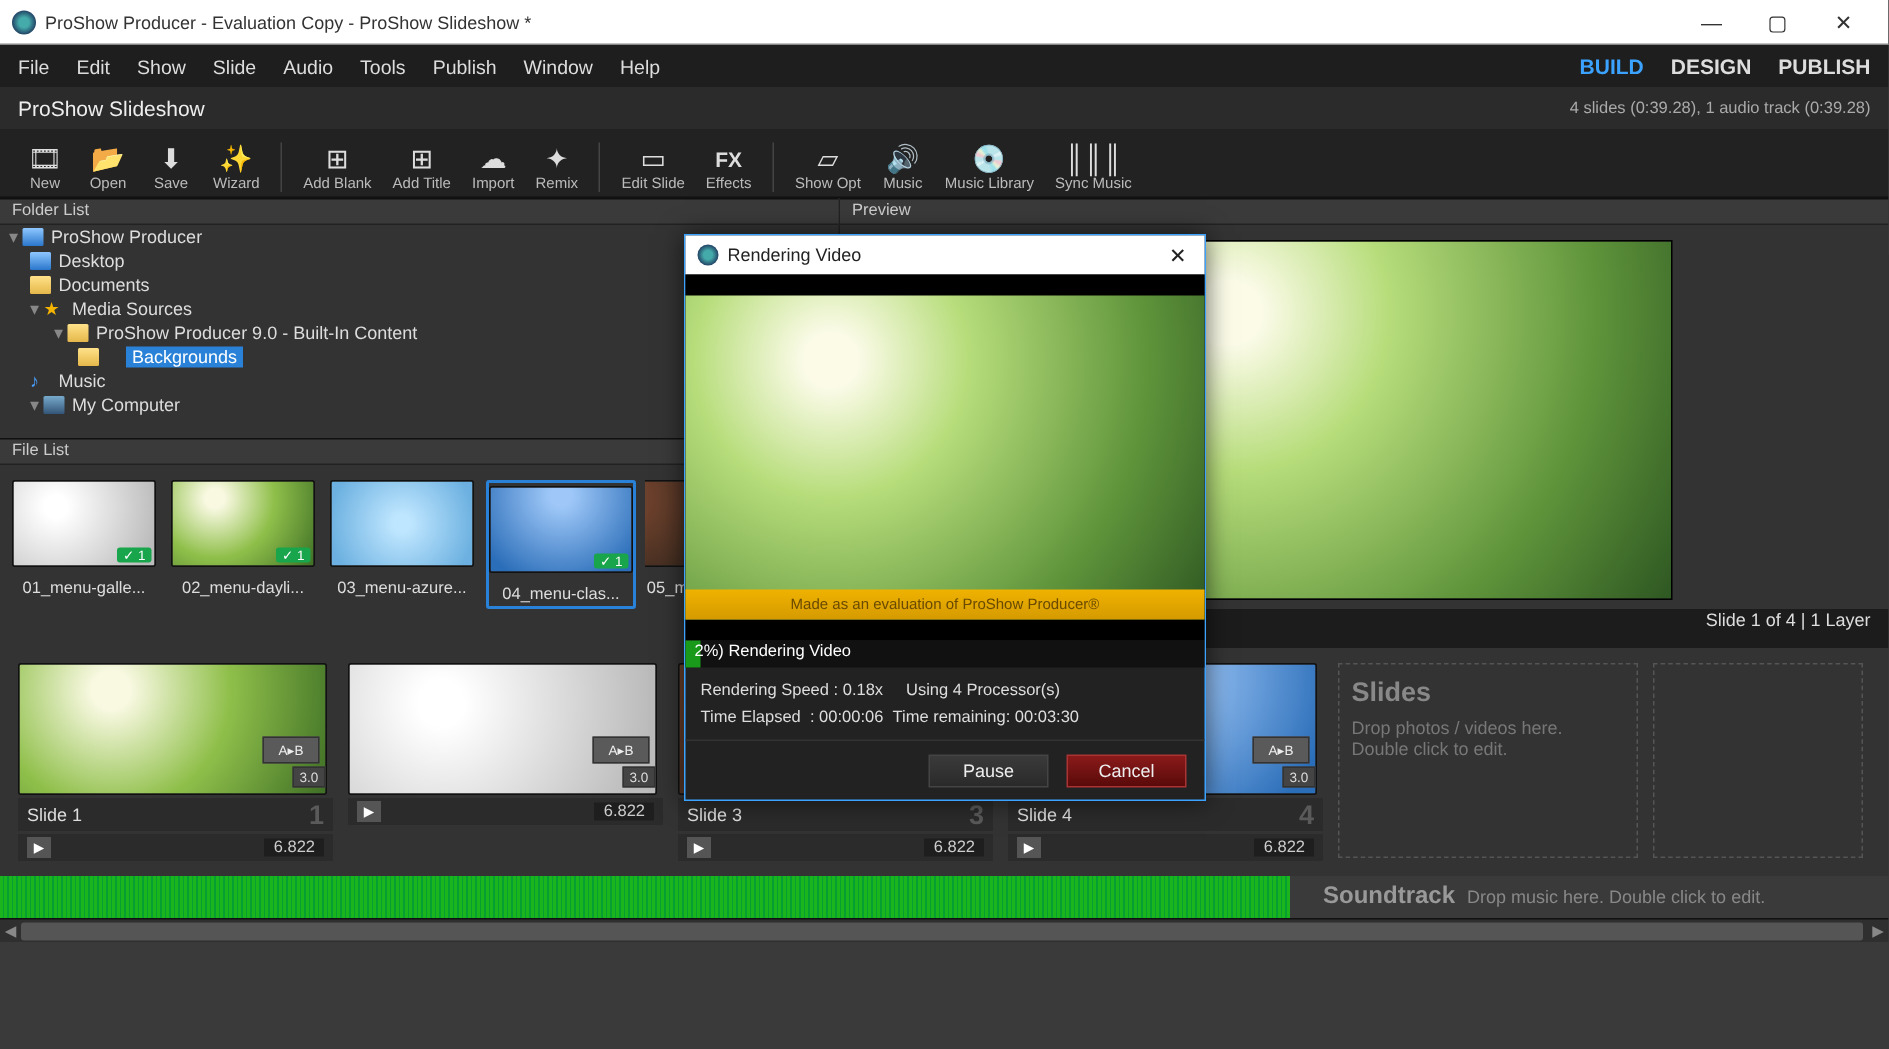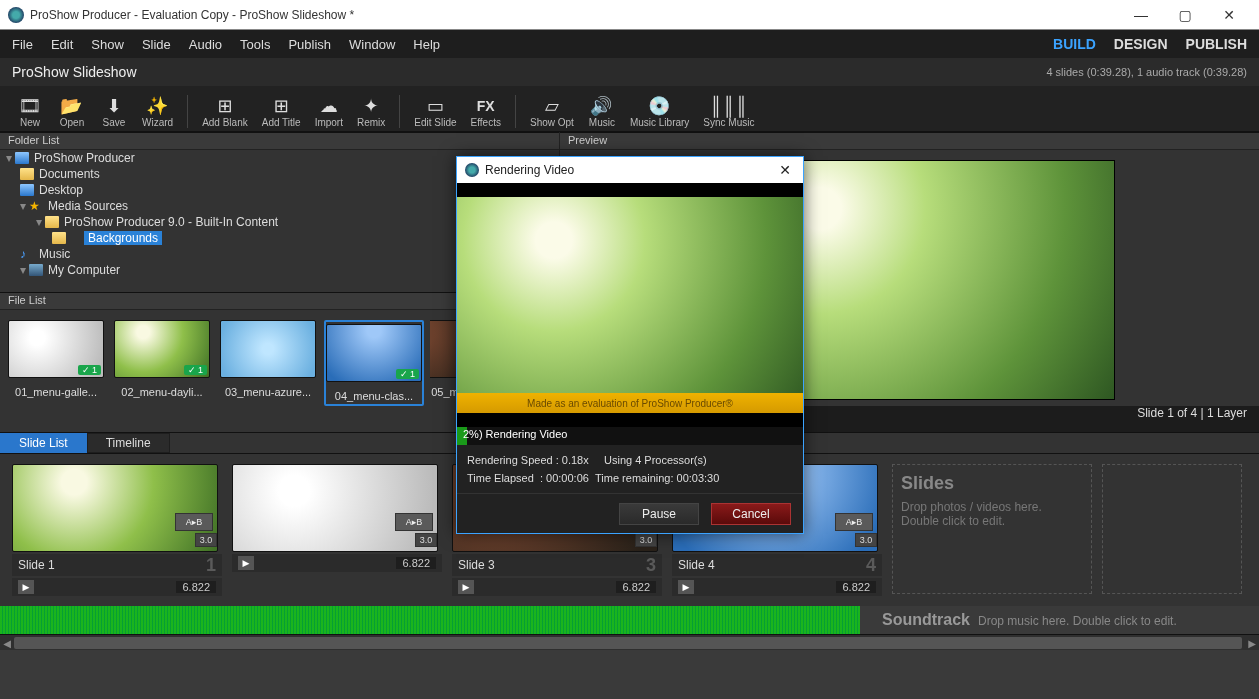--- a/index.html
+++ b/index.html
@@ -216,26 +216,26 @@
 <div class="midrow">
   <div class="leftcol">
     <div class="panelhdr">Folder List</div>
     <div class="folderlist">
       <div class="row" style="padding-left:6px">
             <span style="color:#888;margin-right:3px">▾</span>
             <span class="fi folder-blue"></span>
             <span class="lbl">ProShow Producer</span>
           </div>
       <div class="row">
+            <span class="fi folder-blue"></span>
+            <span class="lbl">Desktop</span>
+          </div>
+      <div class="row">
             <span class="fi folder"></span>
             <span class="lbl">Documents</span>
-          </div>
-      <div class="row">
-            <span class="fi folder-blue"></span>
-            <span class="lbl">Desktop</span>
           </div>
       <div class="row">
             <span style="color:#888;margin-right:3px">▾</span>
             <span class="fi star">★</span>
             <span class="lbl">Media Sources</span>
           </div>
       <div class="row indent1">
             <span style="color:#888;margin-right:3px">▾</span>
             <span class="fi folder"></span>
             <span class="lbl">ProShow Producer 9.0 - Built-In Content</span>
@@ -292,25 +292,20 @@
       <div class="preview-img"></div>
     </div>
     <div class="preview-bar">
       <span>39.28</span>
       <span class="sp"></span>
       <span>Slide 1 of 4  |  1 Layer</span>
     </div>
   </div>
 </div>
 
-<div class="sl-tabs">
-  <div class="sl-tab active">Slide List</div>
-  <div class="sl-tab">Timeline</div>
-  <div class="spacerflex"></div>
-</div>
 
 <div class="slidestrip">
   <div class="slot">
     <div class="slideimg bg-daylight">
           <div class="ab">A▸B</div>
           <div class="abdur">3.0</div>
         </div>
     <div class="lblrow">
           <span class="n">Slide 1</span>
           <span class="big">1</span>

